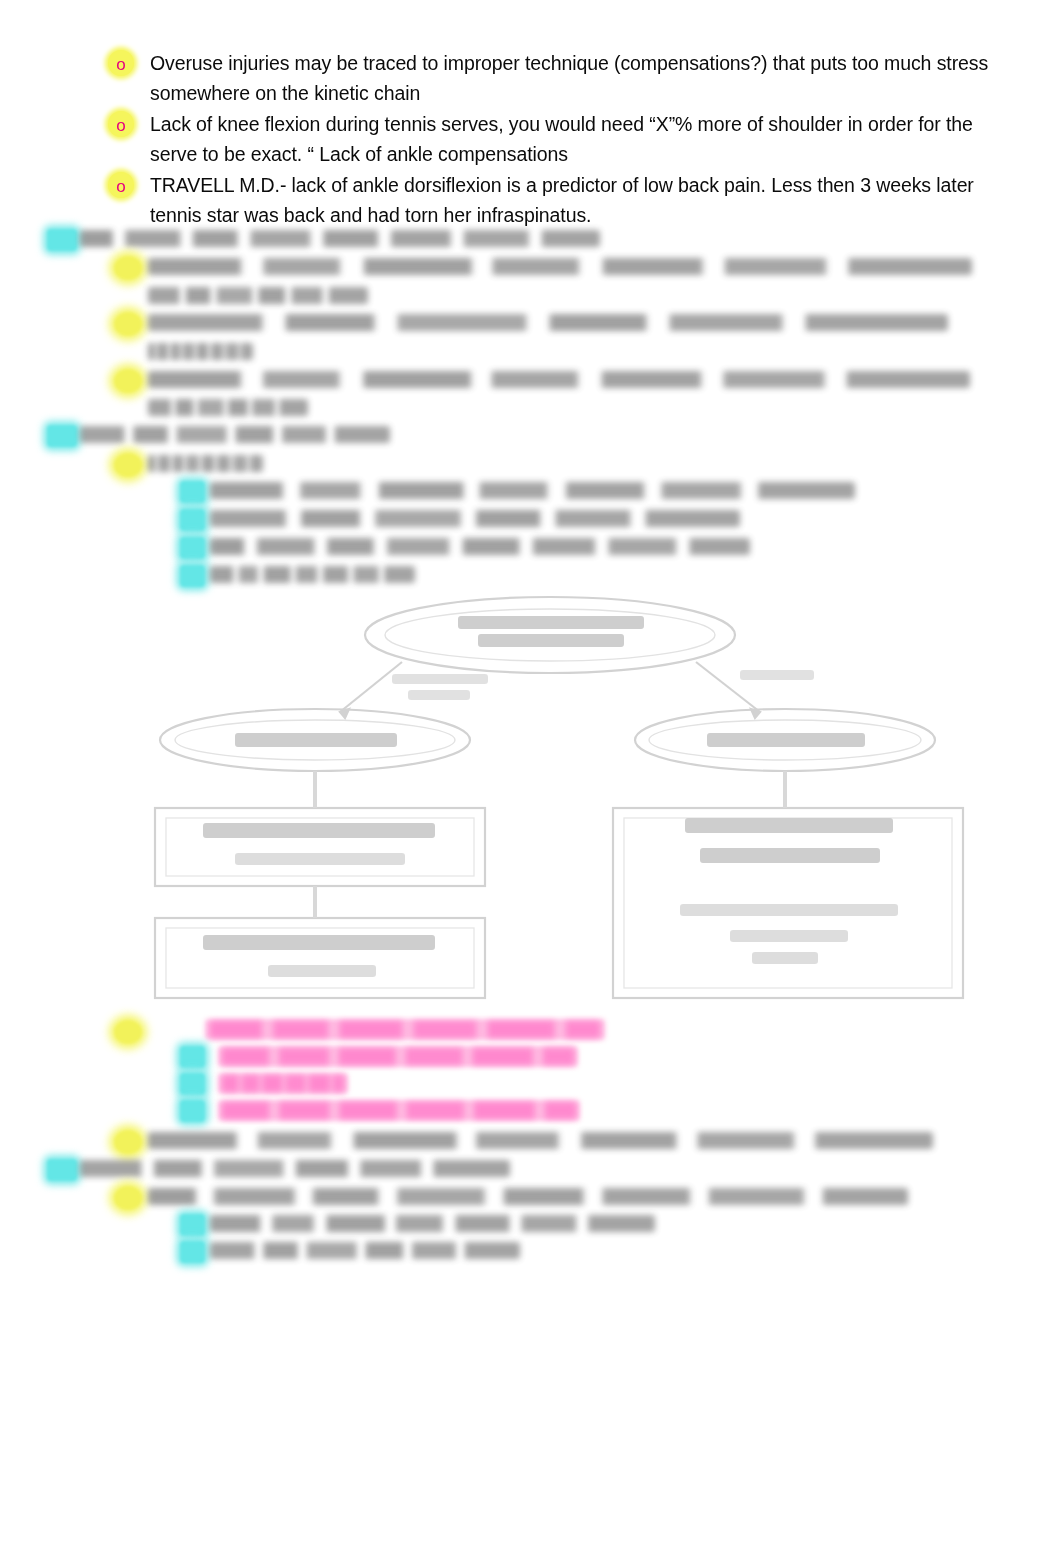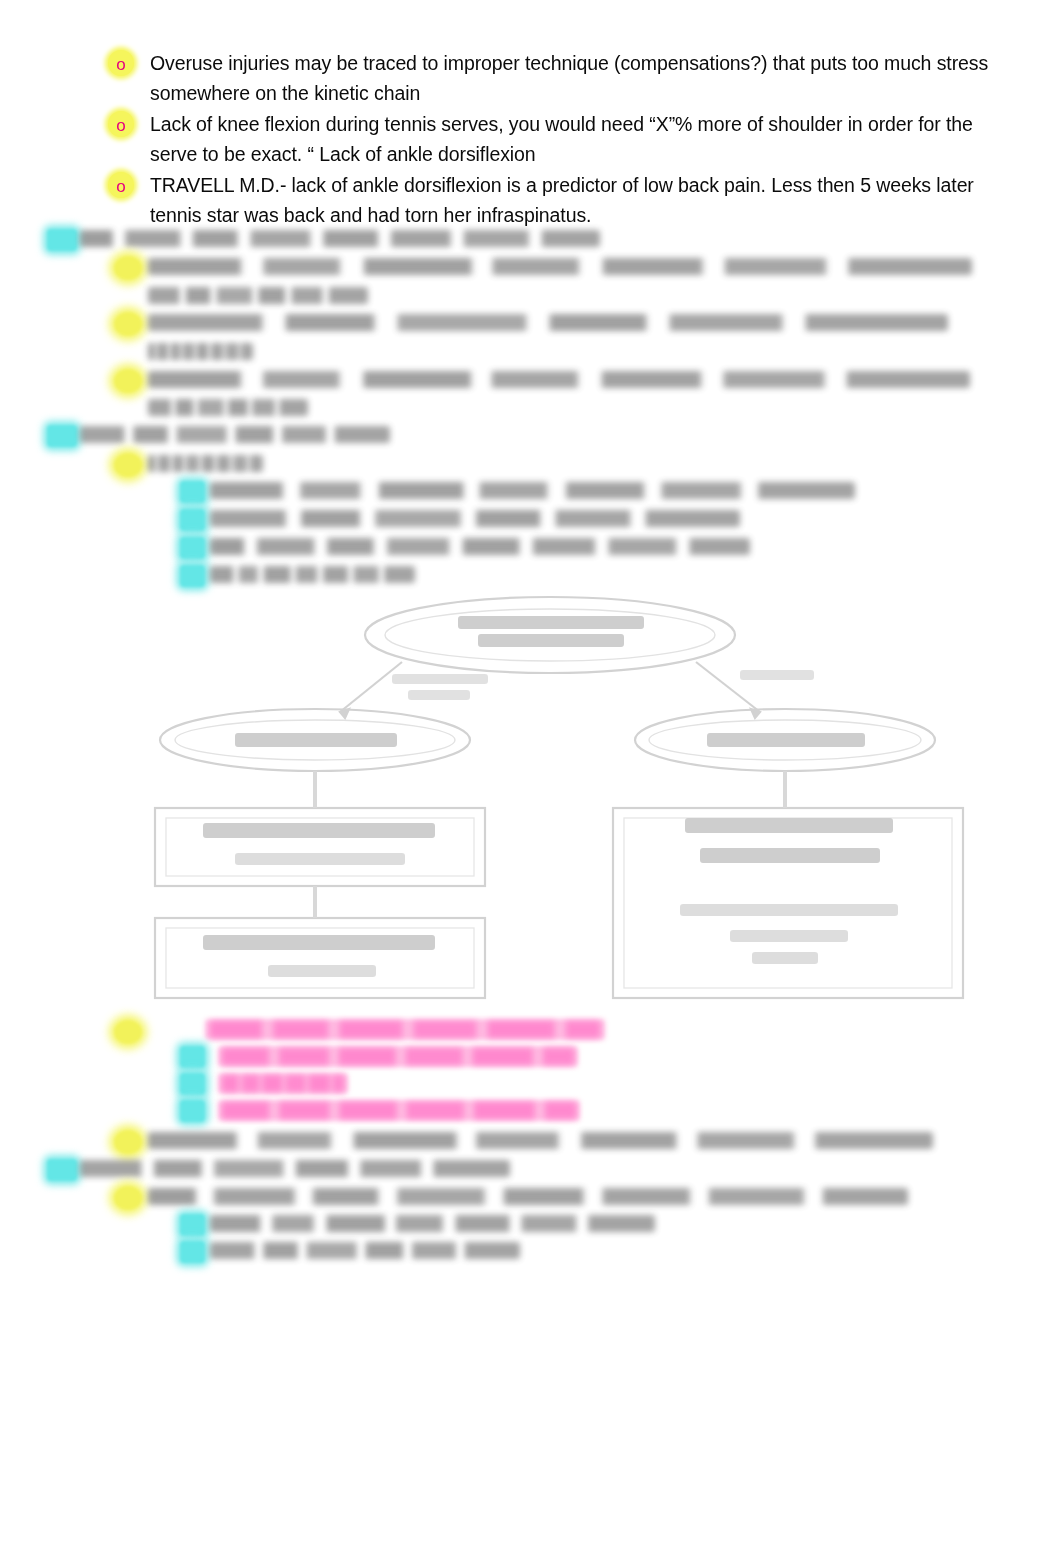--- a/index.html
+++ b/index.html
@@ -108,26 +108,26 @@
 
   <div class="top-list">
 
     <div class="top-item">
       <span class="bullet-o">o</span>
       <span class="top-text">Overuse injuries may be traced to improper technique (compensations?) that puts too much stress somewhere on the kinetic chain</span>
     </div>
 
     <div class="top-item">
       <span class="bullet-o">o</span>
-      <span class="top-text">Lack of knee flexion during tennis serves, you would need “X”% more of shoulder in order for the serve to be exact. “ Lack of ankle dorsiflexion</span>
+      <span class="top-text">Lack of knee flexion during tennis serves, you would need “X”% more of shoulder in order for the serve to be exact. “ Lack of ankle compensations</span>
     </div>
 
     <div class="top-item">
       <span class="bullet-o">o</span>
-      <span class="top-text">TRAVELL M.D.- lack of ankle dorsiflexion is a predictor of low back pain. Less then 5 weeks later tennis star was back and had torn her infraspinatus.</span>
+      <span class="top-text">TRAVELL M.D.- lack of ankle dorsiflexion is a predictor of low back pain. Less then 3 weeks later tennis star was back and had torn her infraspinatus.</span>
     </div>
 
   </div>
 
   <div class="hl cyan" style="left:47px;top:229px;width:30px;height:22px;"></div>
   <div class="blur-block" style="left:80px;top:230px;width:520px;">
     <div class="blur-line"></div>
   </div>
 
   <div class="hl yellow" style="left:114px;top:256px;width:28px;height:24px;"></div>

